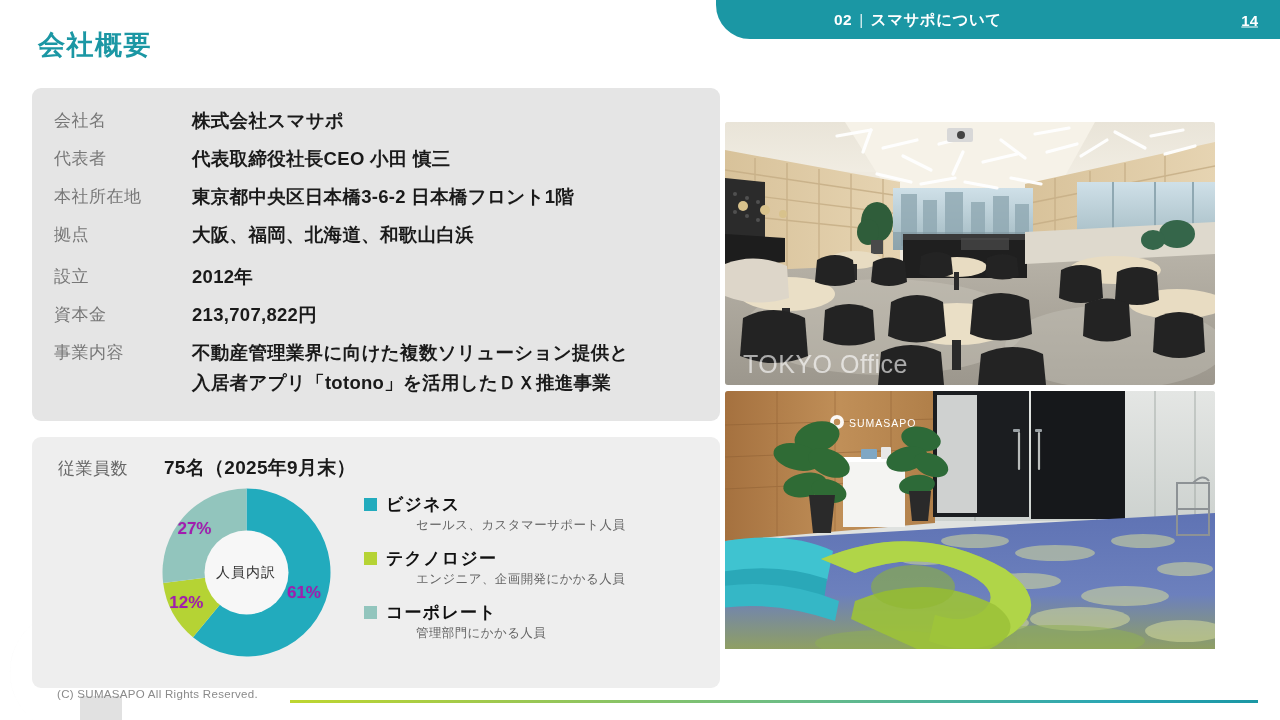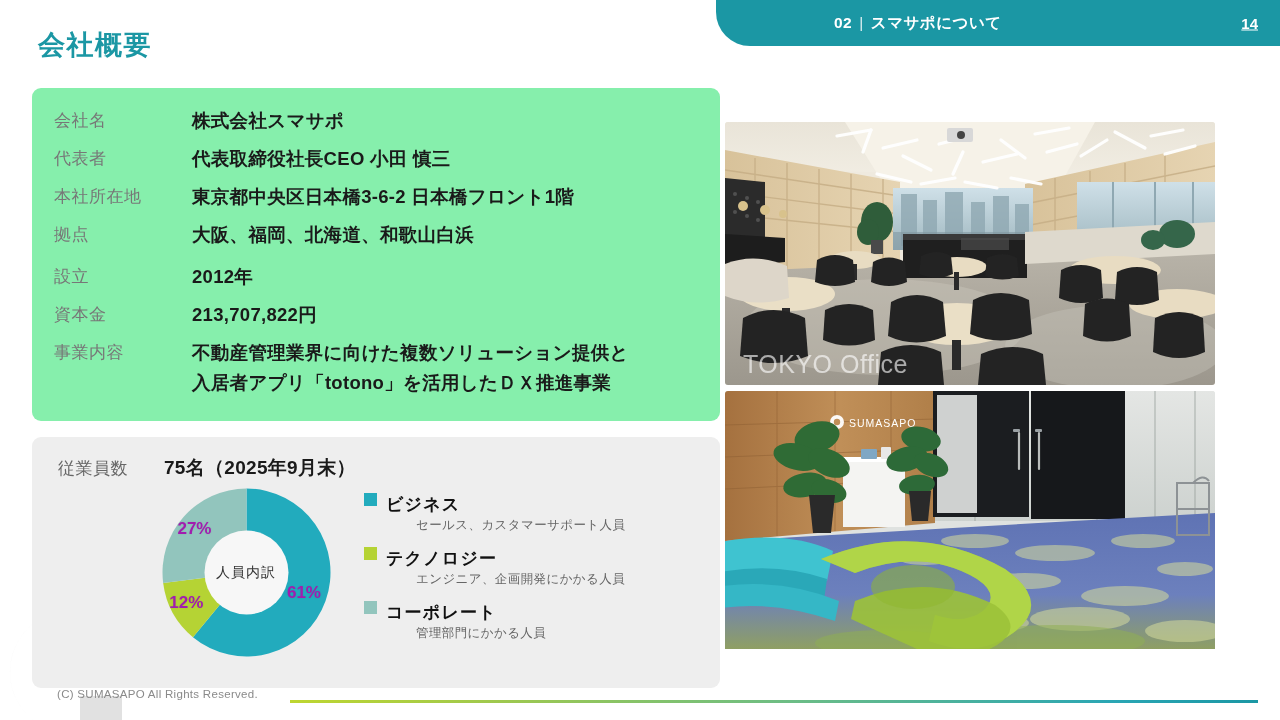--- a/index.html
+++ b/index.html
@@ -8,21 +8,21 @@
     font-family:"Liberation Sans","DejaVu Sans",sans-serif;
     background:#ffffff;
     position:relative;
   }
 
   
   .watermark { position:absolute; left:-28px; bottom:-30px; width:190px; height:150px; z-index:0; }
 
   
   .banner {
-    position:absolute; top:0; left:716px; width:564px; height:46px;
+    position:absolute; top:0; left:716px; width:564px; height:39px;
     background:#1b97a4;
     border-bottom-left-radius:34px;
     z-index:5;
   }
   .banner-title {
     position:absolute; left:118px; top:50%; transform:translateY(-50%);
     color:#ffffff; font-size:15.5px; font-weight:bold; letter-spacing:.5px;
     white-space:nowrap;
   }
   .banner-sep { display:inline-block; margin:0 7px; font-weight:normal; opacity:.85; }
@@ -33,21 +33,21 @@
 
   
   .slide-title {
     position:absolute; left:38px; top:27px;
     color:#1b97a4; font-size:27px; font-weight:bold; letter-spacing:1.5px;
   }
 
   
   .info-panel {
     position:absolute; left:32px; top:88px; width:688px; height:333px;
-    background:#86efac; border-radius:9px;
+    background:#e5e5e5; border-radius:9px;
     padding:18px 0 0 0;
     z-index:2;
   }
   .info-row { display:flex; align-items:flex-start; padding:0 0 0 22px; margin-bottom:8px; }
   .info-row.gap { margin-top:12px; }
   .info-label {
     width:138px; flex:none;
     color:#777777; font-size:17px; line-height:30px; letter-spacing:.5px;
   }
   .info-value {
@@ -70,21 +70,21 @@
     position:absolute; left:50%; top:50%; transform:translate(-50%,-50%);
     font-size:14px; color:#333333; letter-spacing:1px; white-space:nowrap;
   }
   .slice-pct {
     position:absolute; color:#a21caf; font-size:17px; font-weight:bold;
     text-shadow:0 0 2px rgba(0,0,0,.10);
   }
 
   .legend { margin-left:18px; padding-top:8px; }
   .legend-item { margin-bottom:13px; }
-  .legend-title-row { display:flex; }
+  .legend-title-row { display:flex; align-items:center; }
   .legend-swatch { width:13px; height:13px; flex:none; margin-right:9px; }
   .legend-title { font-size:17px; font-weight:bold; color:#111111; letter-spacing:1.2px; }
   .legend-desc { font-size:12.5px; color:#666666; margin-left:52px; margin-top:1px; letter-spacing:.4px; }
 
   
   .photo {
     position:absolute; left:725px; width:490px; overflow:hidden;
     border-radius:3px; z-index:3;
   }
   .photo-tokyo { top:122px; height:263px; }

